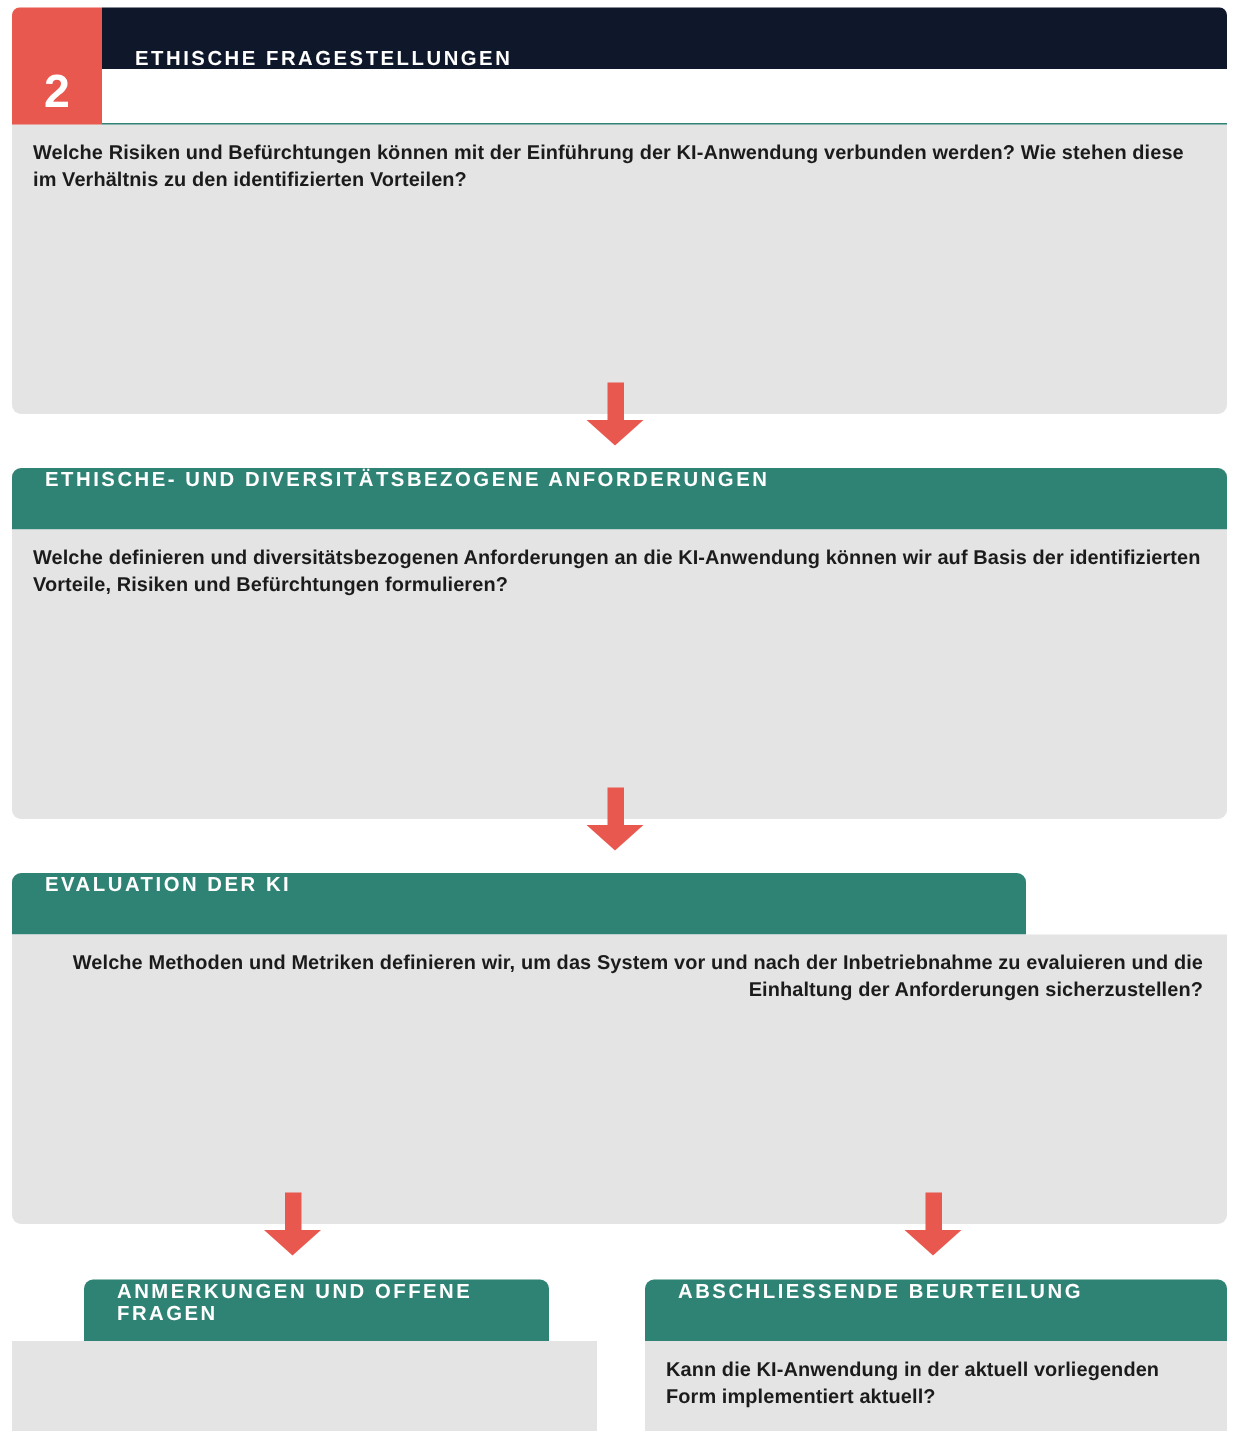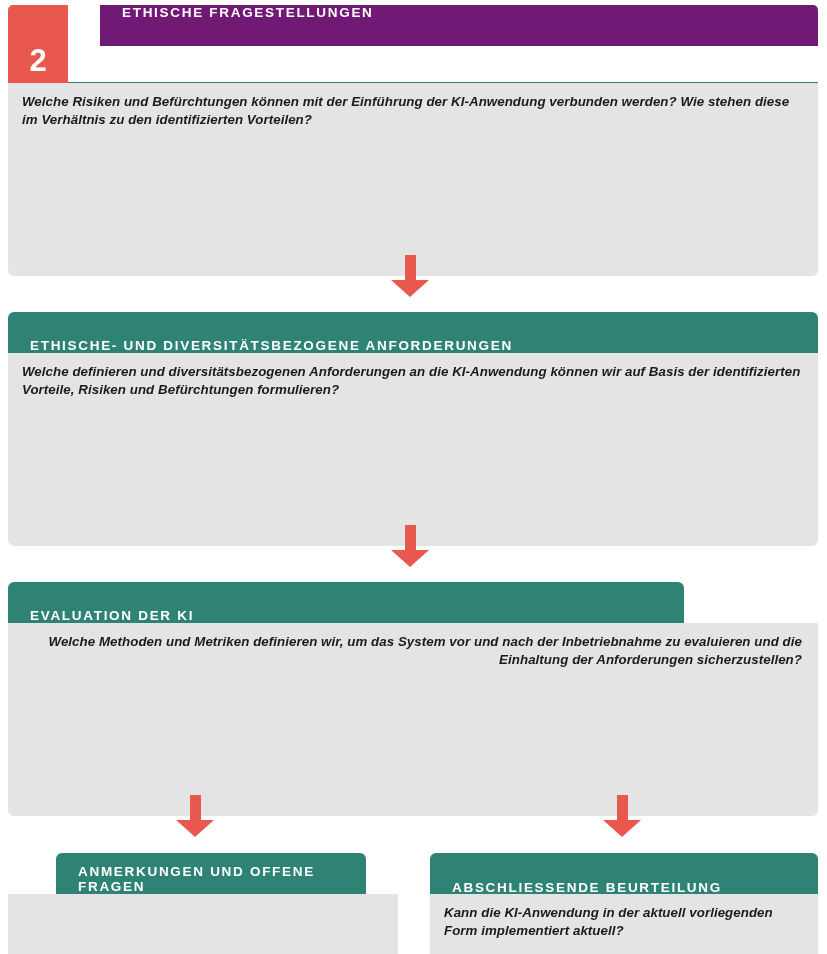--- a/index.html
+++ b/index.html
@@ -45,28 +45,27 @@
     line-height: 1;
     padding-bottom: 4px;
     box-sizing: border-box;
   }
   .step-headers {
     flex: 1;
     display: flex;
     flex-direction: column;
   }
   .hdr-dark {
-    background: #701a75;
+    background: #0f172a;
     height: 41px;
     border-radius: 0 5px 0 0;
     display: flex;
-    align-items: flex-start;
+    align-items: flex-end;
     padding-left: 22px;
     box-sizing: border-box;
-    margin-left: 32px;
   }
   .hdr-mid {
     background: #2f8375;
     height: 37px;
     display: flex;
     align-items: center;
     padding-left: 22px;
     box-sizing: border-box;
     margin-top: 36px;
   }
@@ -83,34 +82,33 @@
     position: absolute;
     background: #e4e4e4;
     border-radius: 0 0 6px 6px;
     box-sizing: border-box;
   }
   .card-head {
     position: absolute;
     background: #2f8375;
     border-radius: 6px 6px 0 0;
     display: flex;
-    align-items: flex-end;
+    align-items: flex-start;
     padding-left: 22px;
     box-sizing: border-box;
   }
   .card-head .hdr-title { letter-spacing: 1.7px; }
 
   .card-body-text {
     position: absolute;
     color: #1b1b1b;
     font-size: 13.3px;
     font-weight: bold;
     line-height: 1.33;
     letter-spacing: 0.06px;
-    font-style: italic;
   }
 
   
   .arrow {
     position: absolute;
     width: 38px;
   }
   .arrow .shaft {
     width: 11px;
     background: #e9584f;

